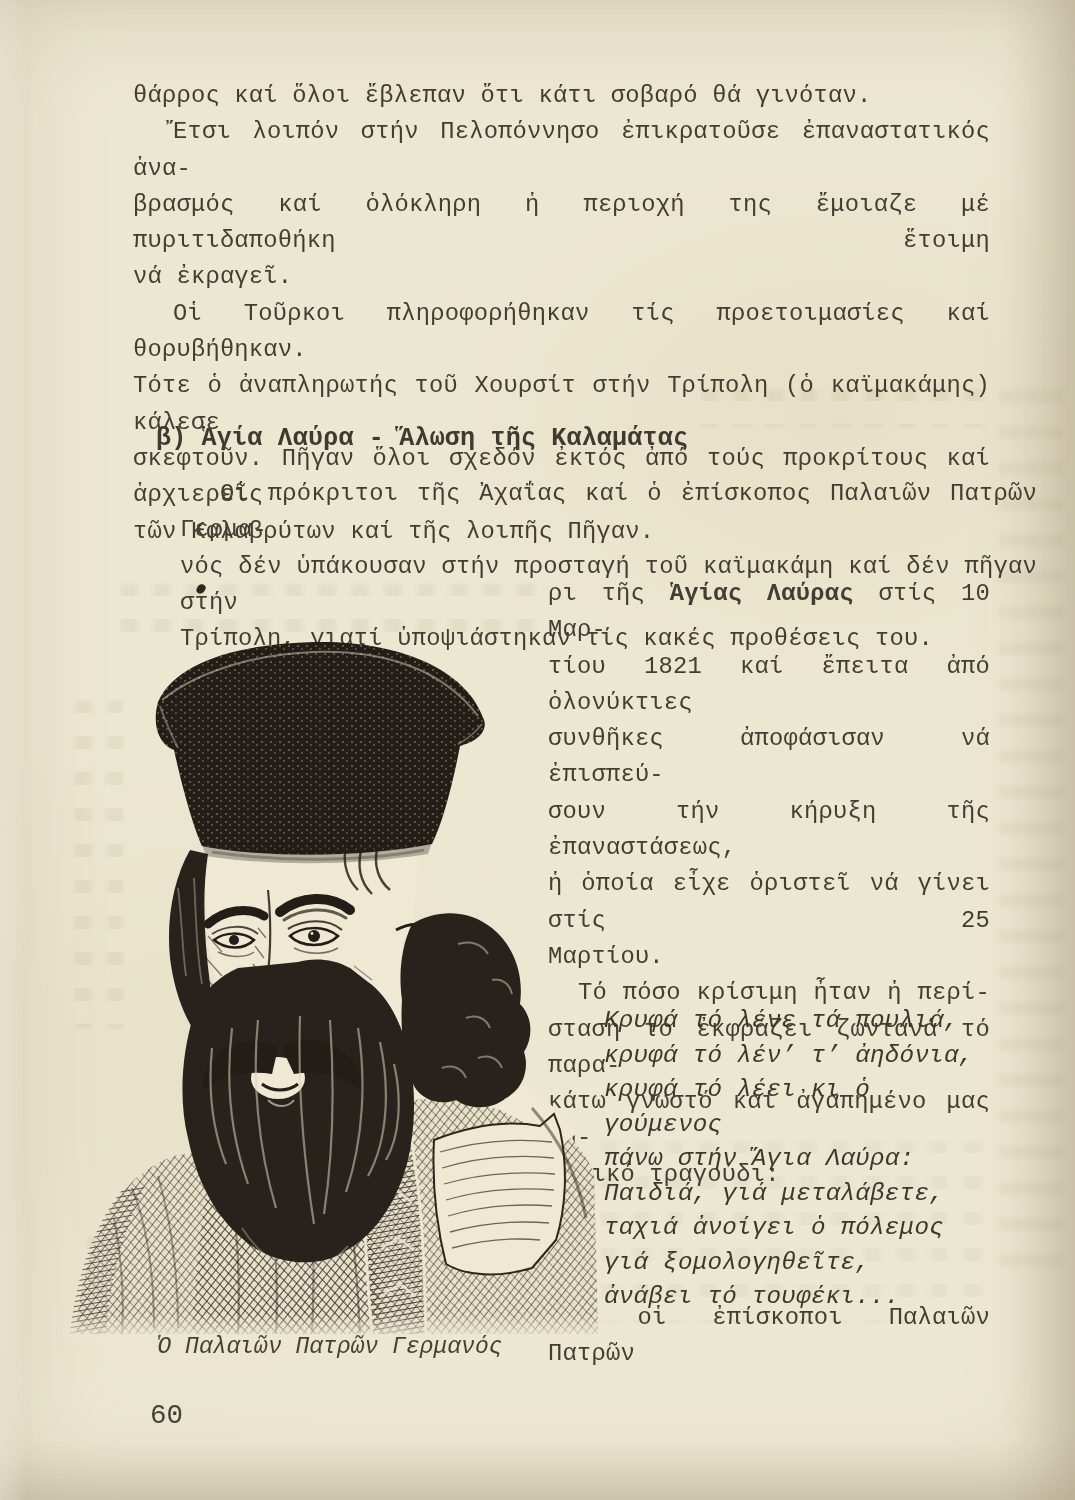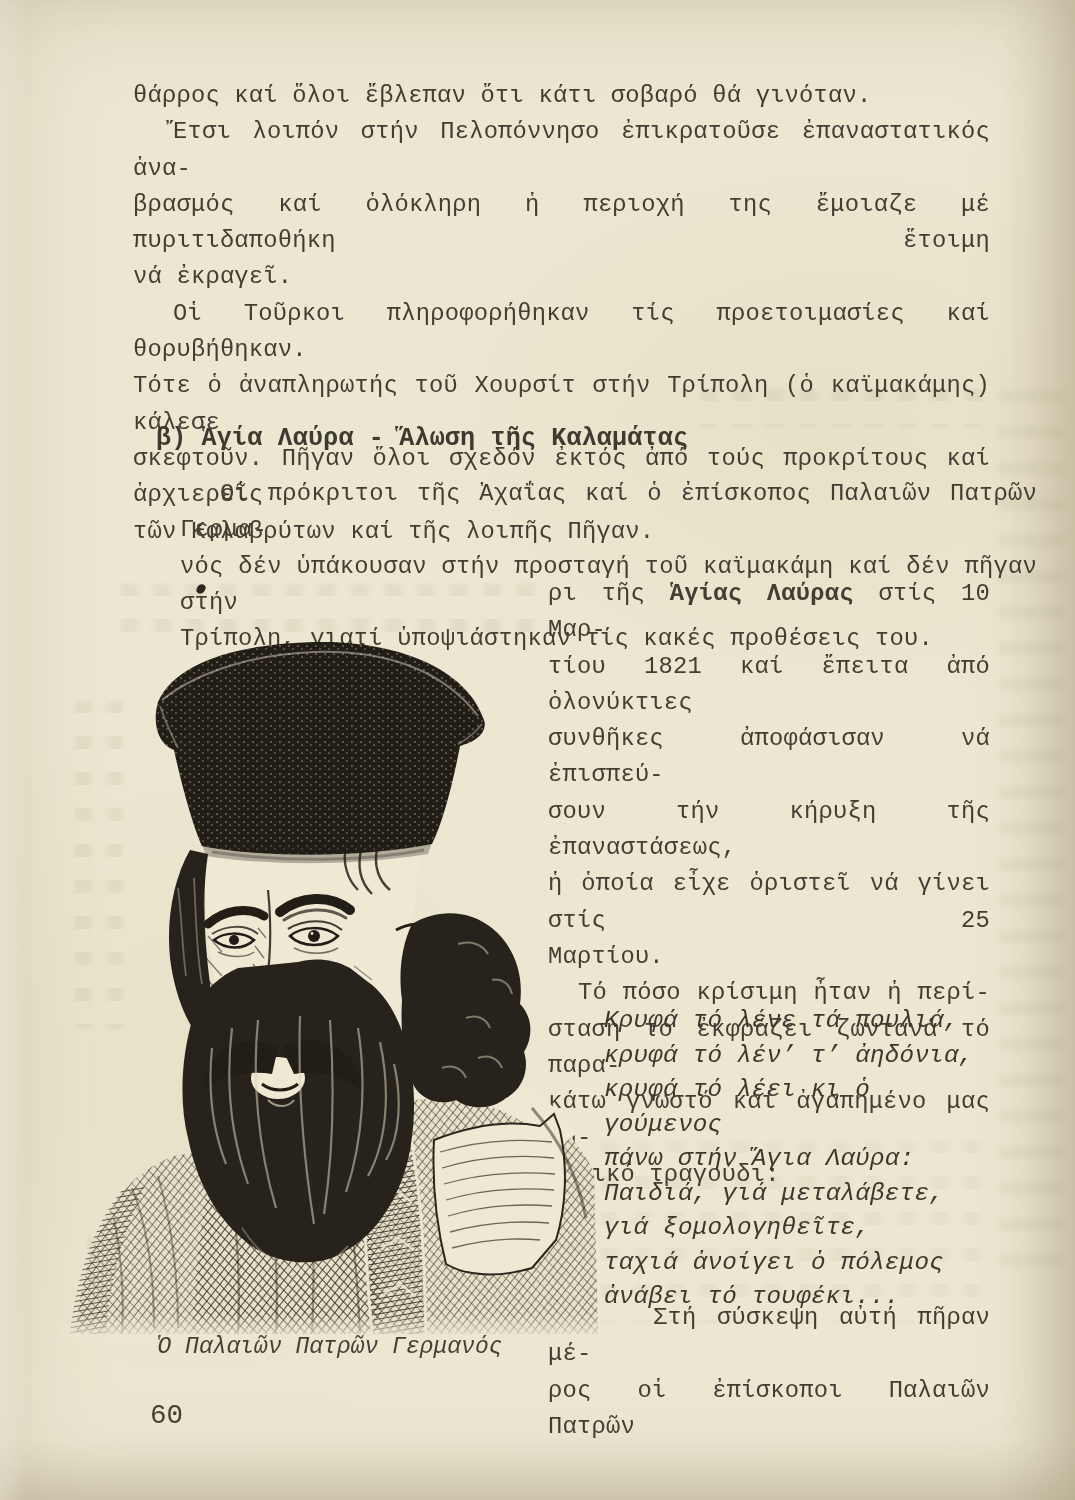--- a/index.html
+++ b/index.html
@@ -95,27 +95,26 @@
         <div class="line last">μοτικό τραγούδι:</div>
       </div>
   </div>
 
   <div class="textblock poem" style="left:604px;top:1004px;width:386px;">
       <div class="line">Κρυφά τό λένε τά πουλιά,</div>
       <div class="line">κρυφά τό λέν’ τ’ ἀηδόνια,</div>
       <div class="line">κρυφά τό λέει κι ὁ γούμενος</div>
       <div class="line">πάνω στήν Ἅγια Λαύρα:</div>
       <div class="line">Παιδιά, γιά μεταλάβετε,</div>
+      <div class="line">ταχιά ἀνοίγει ὁ πόλεμος</div>
       <div class="line">γιά ξομολογηθεῖτε,</div>
-      <div class="line">ταχιά ἀνοίγει ὁ πόλεμος</div>
       <div class="line last">ἀνάβει τό τουφέκι...</div>
     </div>
 
   <div class="textblock colblock para3" style="left:548px;top:1300px;width:442px;">
-      <div class="line indent">Στή σύσκεψη αὐτή πῆραν μέ-</div>
       <div class="line">ρος οἱ ἐπίσκοποι Παλαιῶν Πατρῶν</div>
     </div>
 
   <svg class="figure-svg" width="548" height="712" viewBox="0 0 548 712">
     <defs>
       <pattern id="hA" width="6" height="6" patternUnits="userSpaceOnUse" patternTransform="rotate(38)">
         <line x1="0" y1="0" x2="0" y2="6" stroke="#3a342a" stroke-width="1.3"></line>
       </pattern>
       <pattern id="hB" width="7" height="7" patternUnits="userSpaceOnUse" patternTransform="rotate(-44)">
         <line x1="0" y1="0" x2="0" y2="7" stroke="#3a342a" stroke-width="1.2"></line>

